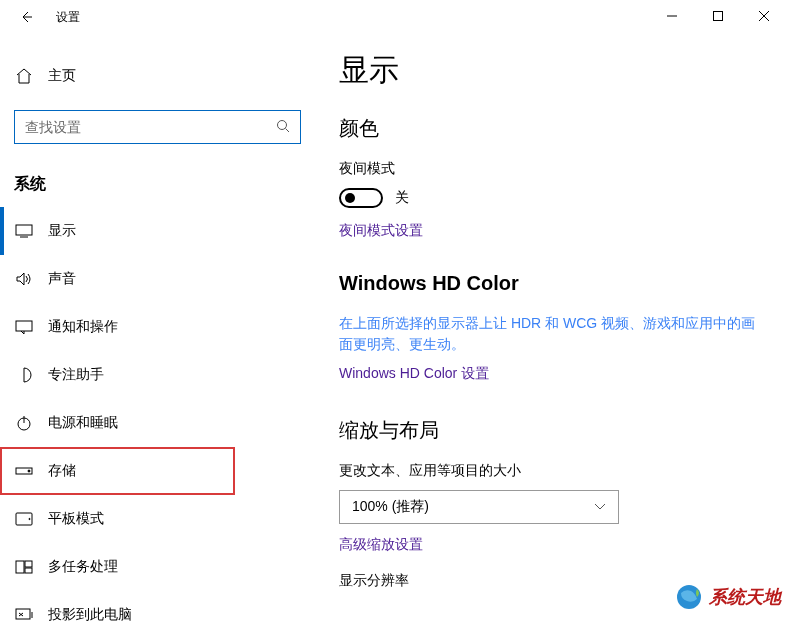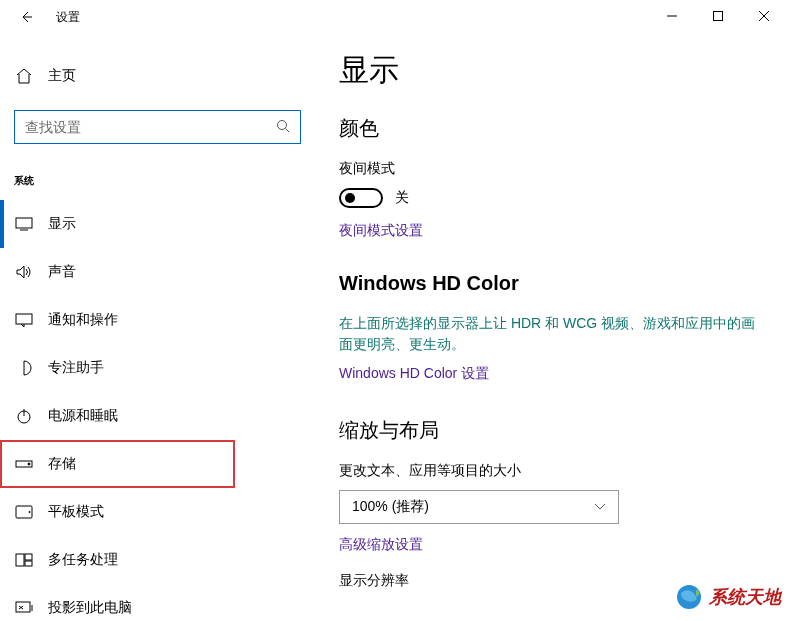--- a/index.html
+++ b/index.html
@@ -78,21 +78,21 @@
       font-family: inherit;
     }
     .search-box input::placeholder {
       color: #6b6b6b;
     }
     .search-icon {
       color: #333;
     }
     .category-label {
       font-weight: 600;
-      font-size: 10px;
+      font-size: 16px;
       padding: 30px 0 12px 14px;
     }
     .nav-item {
       display: flex;
       align-items: center;
       height: 48px;
       padding-left: 14px;
       gap: 14px;
       position: relative;
       font-size: 14px;
@@ -168,21 +168,21 @@
       margin-bottom: 28px;
       display: inline-block;
     }
     .hdcolor-title {
       font-size: 20px;
       margin-bottom: 18px;
       margin-top: 4px;
     }
     .desc-text {
       font-size: 14px;
-      color: #0f766e;
+      color: #3b82f6;
       margin-bottom: 10px;
       line-height: 1.5;
     }
     .dropdown {
       width: 280px;
       height: 34px;
       border: 1px solid #999;
       display: flex;
       align-items: center;
       justify-content: space-between;

